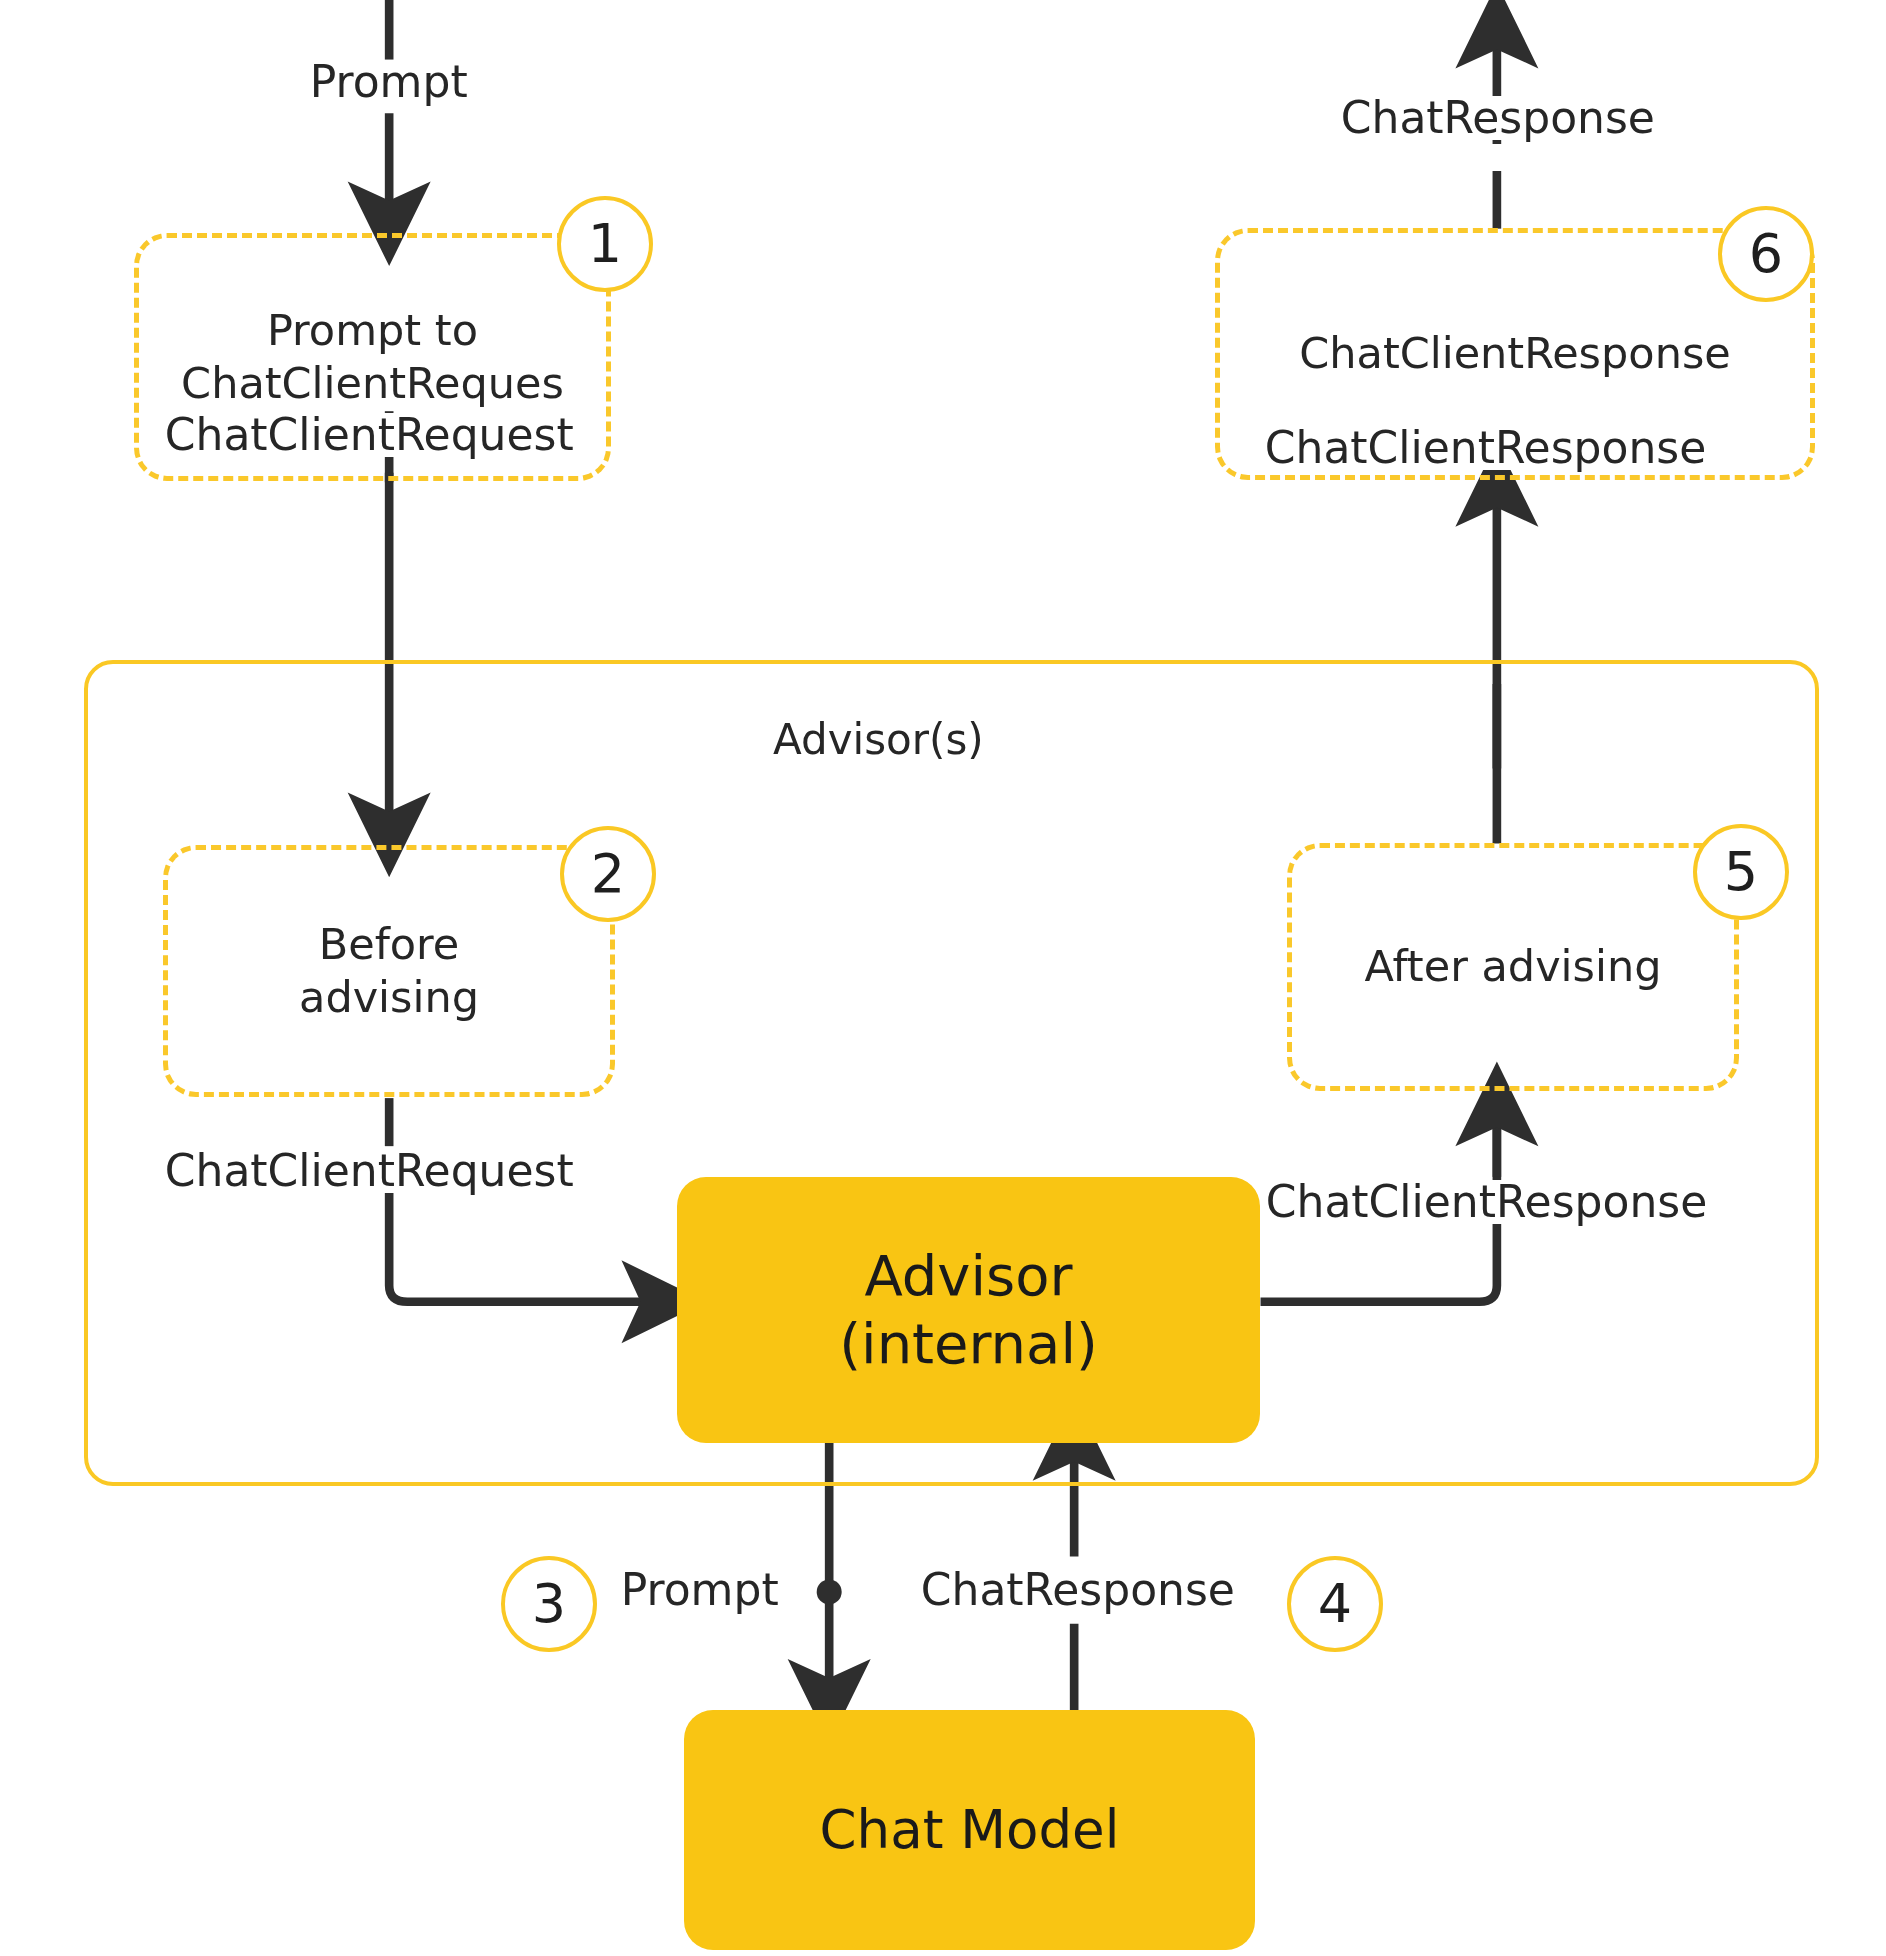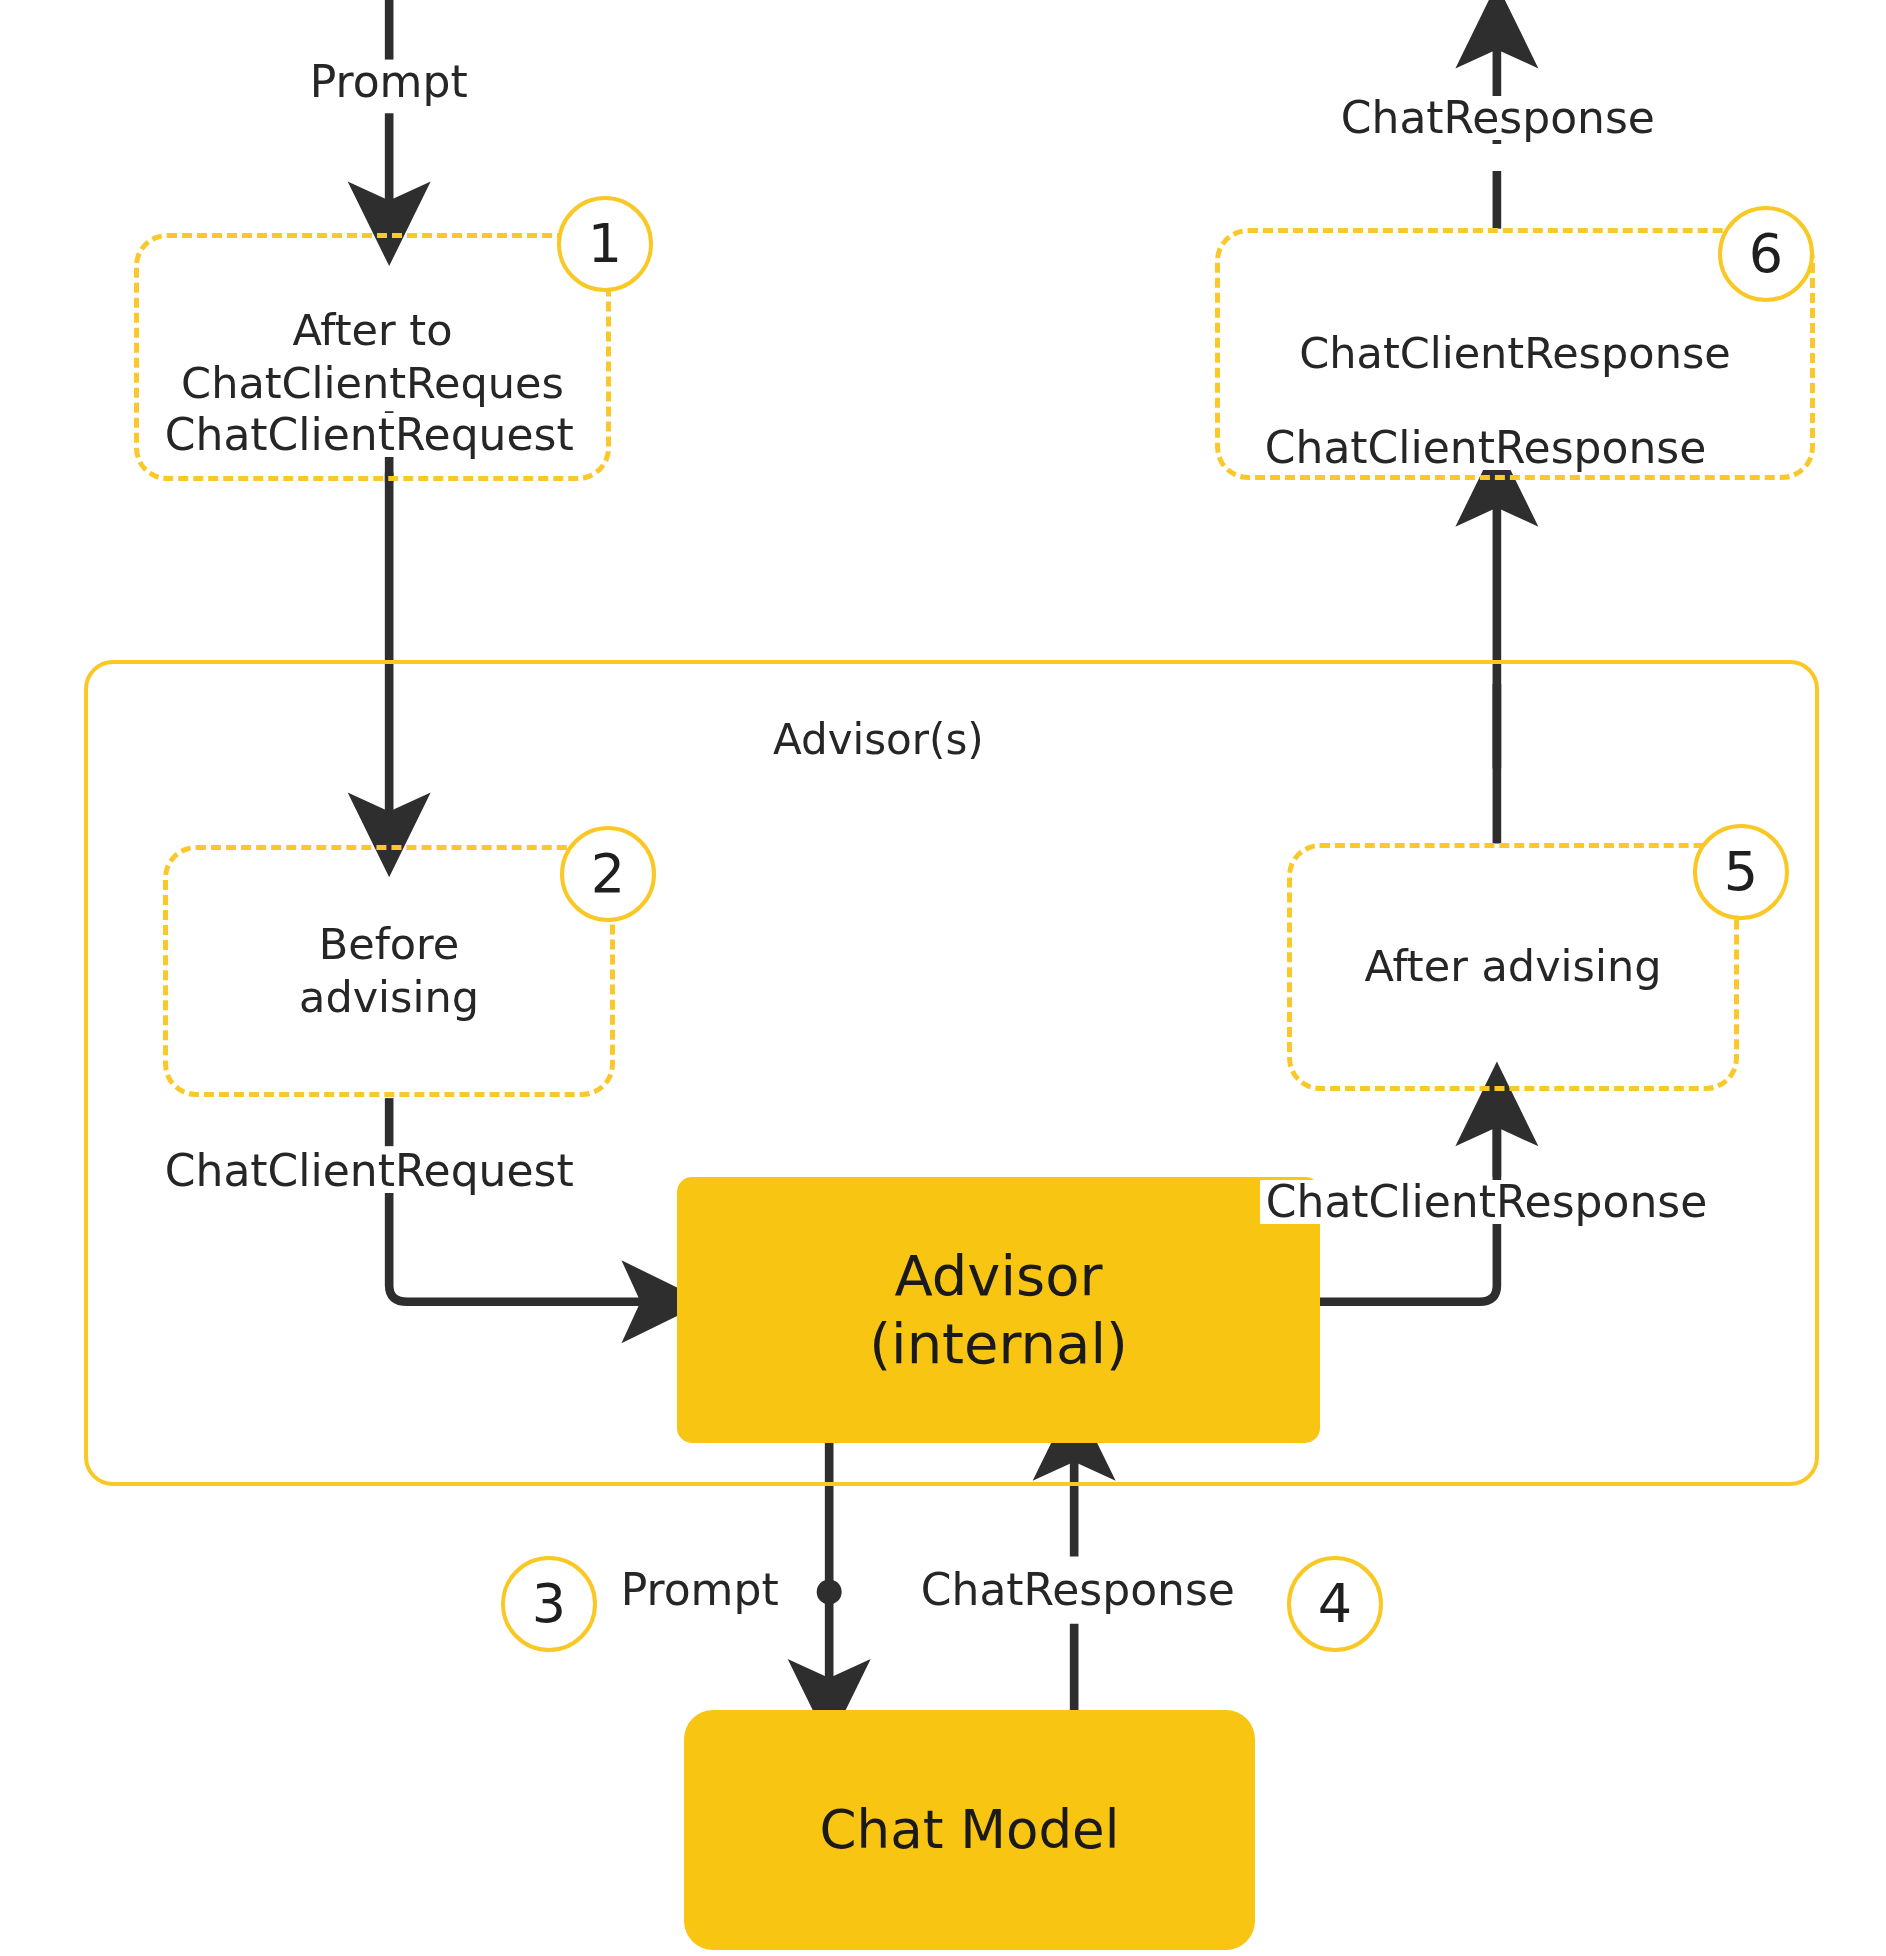--- a/index.html
+++ b/index.html
@@ -104,21 +104,21 @@
     </g>
 
     <circle cx="863" cy="1657" r="13" fill="#2e2e2e"></circle>
   </svg>
 
   <div class="container-advisors" style="left:84px;top:660px;width:1735px;height:826px;"></div>
   <div class="ctr-title" style="left:773px;top:719px;">Advisor(s)</div>
 
   <div class="dbox" style="left:134px;top:233px;width:477px;height:248px;">
     <div>
-      <div>After to</div>
+      <div>Prompt to</div>
       <div>ChatClientReques</div>
     </div>
   </div>
   <div class="badge" style="left:557px;top:196px;">1</div>
 
   <div class="dbox" style="left:1215px;top:228px;width:600px;height:252px;">
     <div>
       <div>ChatClientResponse</div>
     </div>
   </div>
@@ -130,21 +130,21 @@
       <div>advising</div>
     </div>
   </div>
   <div class="badge" style="left:560px;top:826px;">2</div>
 
   <div class="dbox" style="left:1287px;top:843px;width:452px;height:248px;">
     <div>After advising</div>
   </div>
   <div class="badge" style="left:1693px;top:824px;">5</div>
 
-  <div class="sbox big" style="left:677px;top:1177px;width:643px;height:266px;font-size:56px;border-radius:15px;">
+  <div class="sbox big" style="left:677px;top:1177px;width:583px;height:266px;font-size:56px;">
     <div>
       <div>Advisor</div>
       <div>(internal)</div>
     </div>
   </div>
 
   <div class="sbox" style="left:684px;top:1710px;width:571px;height:240px;font-size:53px;">
     <div>Chat Model</div>
   </div>
 

